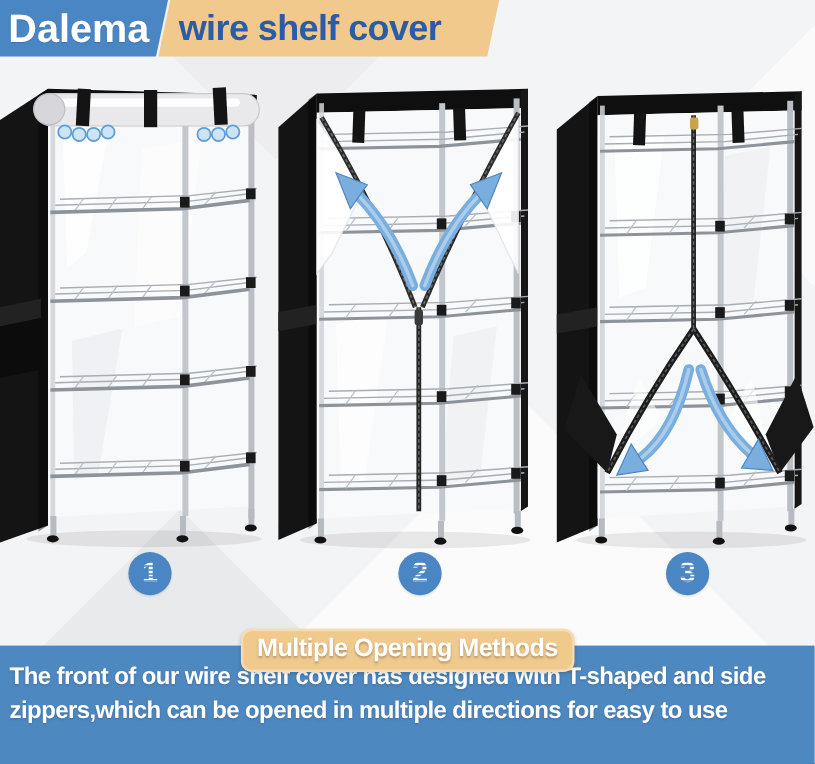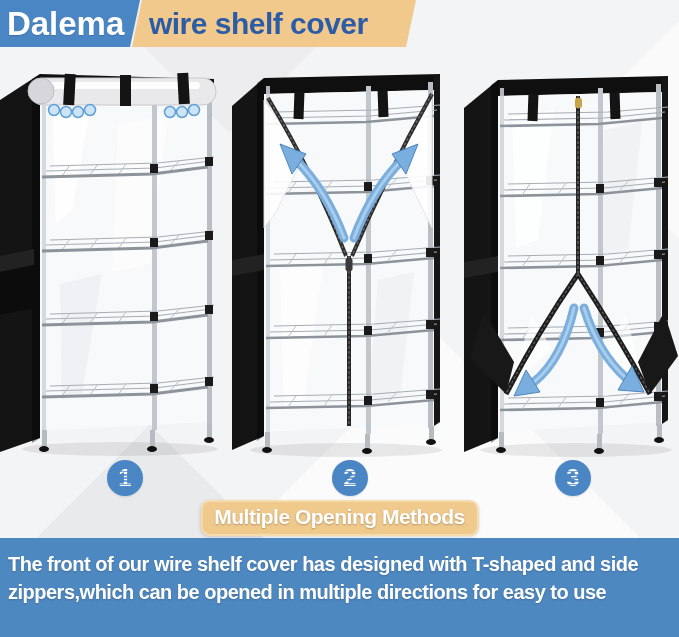--- a/index.html
+++ b/index.html
@@ -50,21 +50,21 @@
   .footer-band {
     position:absolute; left:0; top:538px; width:679px; height:99px;
     background:#4e88c0; z-index:2;
   }
   .description {
     color:#ffffff; font-weight:bold; font-size:20px; letter-spacing:-0.5px;
     line-height:1.42; padding:12px 8px 0 8px;
     text-shadow:0 1px 2px rgba(0,0,0,.18);
   }
   .methods-badge {
-    position:absolute; left:50%; top:500px; transform:translateX(-50%);
+    position:absolute; left:50%; top:524px; transform:translateX(-50%);
     background:#f0c98c; border:2px solid #f6dcae; border-radius:9px;
     padding:3px 12px 5px 12px; z-index:3; white-space:nowrap;
     box-shadow:0 1px 3px rgba(0,0,0,.15);
   }
   .methods-badge .label {
     color:#ffffff; font-weight:bold; font-size:21px; letter-spacing:-0.5px;
     text-shadow:0 1px 2px rgba(0,0,0,.25);
   }
 </style>
 </head>

